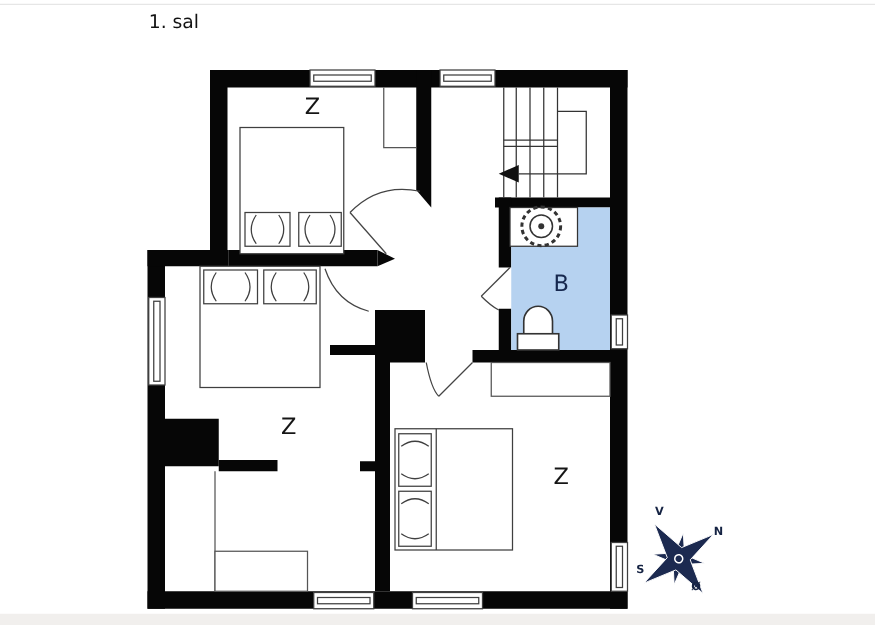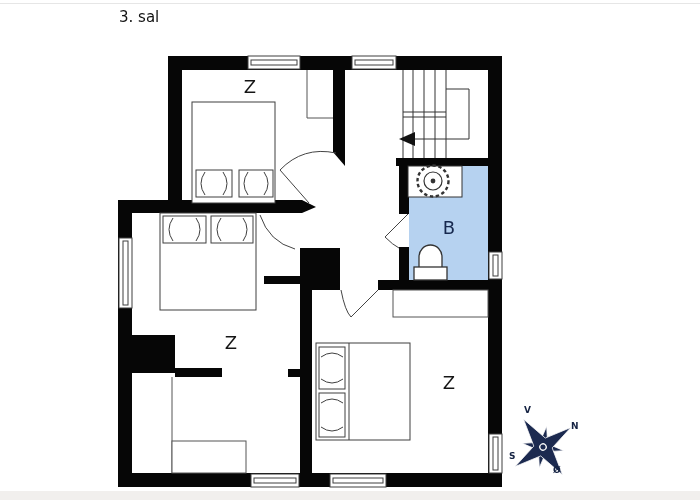--- a/index.html
+++ b/index.html
@@ -160,21 +160,21 @@
     <g transform="translate(543,447) rotate(55)">
       <g transform="rotate(45)">
         <polygon points="0,-21 4,-4 21,0 4,4 0,21 -4,4 -21,0 -4,-4" fill="#1c2a50" stroke="#ffffff" stroke-width="0.7"></polygon>
       </g>
       <polygon points="0,-34 6,-7 34,0 6,7 0,34 -6,7 -34,0 -6,-7" fill="#1c2a50" stroke="#ffffff" stroke-width="0.7"></polygon>
       <circle cx="0" cy="0" r="6" fill="#1c2a50"></circle>
       <circle cx="0" cy="0" r="3.2" fill="none" stroke="#ffffff" stroke-width="1.2"></circle>
     </g>
   </svg>
 
-  <div class="title">3. sal</div>
+  <div class="title">1. sal</div>
   <div class="lbl" style="left:250px;top:86px">Z</div>
   <div class="lbl" style="left:231px;top:342px">Z</div>
   <div class="lbl" style="left:449px;top:382px">Z</div>
   <div class="lbl bath" style="left:449px;top:227px">B</div>
 
   <div class="cmp" style="left:524px;top:405px">V</div>
   <div class="cmp" style="left:571px;top:421px">N</div>
   <div class="cmp" style="left:509px;top:451px">S</div>
   <div class="cmp" style="left:553px;top:465px">Ø</div>
 

